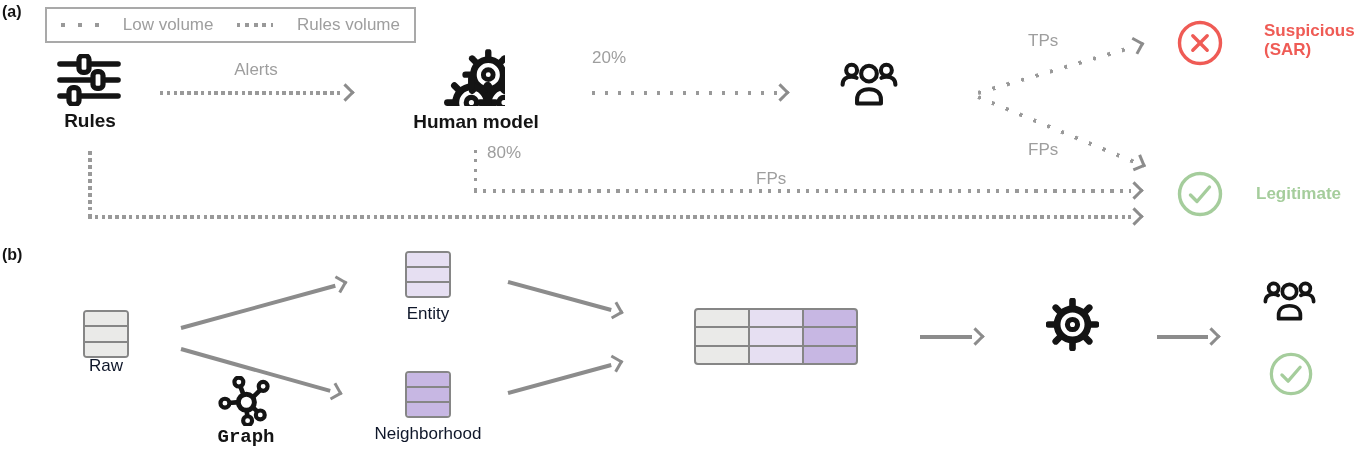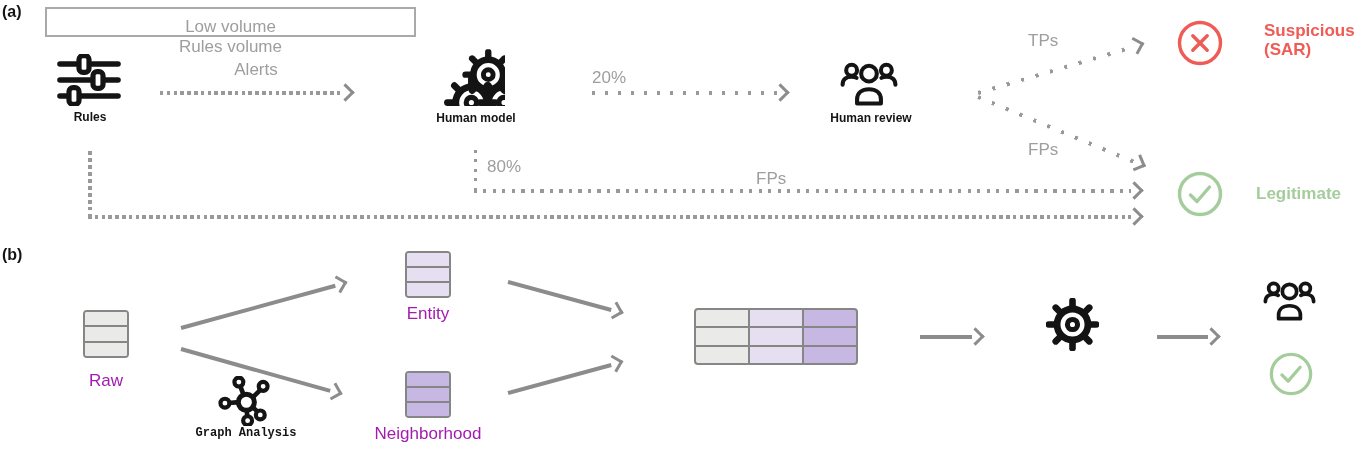--- a/index.html
+++ b/index.html
@@ -1,31 +1,31 @@
 <!DOCTYPE html>
 <html><head>
 <meta charset="utf-8">
 <style>
   html,body { margin:0; padding:0; background:#fff; }
   #canvas {
     position:relative; width:1354px; height:450px; background:#fff;
     font-family:"Liberation Sans", sans-serif; overflow:hidden;
   }
   .abs { position:absolute; }
-  .lbl-bold  { font-size:12px; font-weight:700; color:#141414; }
-  .lbl-plain { font-size:17px; color:#a21caf; }
+  .lbl-bold  { font-size:19px; font-weight:700; color:#141414; }
+  .lbl-plain { font-size:17px; color:#0f172a; }
   .lbl-gray  { font-size:17px; color:#9e9e9e; }
   .tag { font-size:16px; font-weight:700; color:#141414; }
   .center { text-align:center; }
 
   
   .legend {
     left:45px; top:7px; width:371px; height:30px;
     border:2px solid #a9a9a9; display:flex; align-items:center;
-    justify-content:space-between; padding:8px 14px; box-sizing:border-box;flex-direction:column;
+    justify-content:space-between; padding:16px 14px; box-sizing:border-box;
   }
   .leg-low  { width:38px; height:3.5px;
     background:repeating-linear-gradient(90deg,#999 0 3.5px,transparent 3.5px 17px); }
   .leg-high { width:36px; height:3.5px;
     background:repeating-linear-gradient(90deg,#999 0 3.5px,transparent 3.5px 8.5px); }
 
   
   .arr { position:absolute; height:0; transform-origin:0 0; }
   .arr .shaft { position:absolute; left:0; right:11px; top:-1.6px; height:3.2px; }
   .arr .chev {
@@ -162,26 +162,25 @@
     <use href="#sym-gear" transform="translate(15,0) scale(0.9)"></use>
     <use href="#sym-gear" transform="translate(0,21.5) scale(0.95)"></use>
     <use href="#sym-gear" transform="translate(26.5,21.5) scale(0.95)"></use>
   </svg>
   <div class="abs lbl-bold center" style="left:406px; top:111px; width:140px;">Human model</div>
 
   <div class="arr" style="left:592px; top:93px; width:196px;">
     <div class="shaft sparse"></div>
     <div class="chev"></div>
   </div>
-  <div class="abs lbl-gray" style="left:592px; top:68px;text-align:right;">20%</div>
+  <div class="abs lbl-gray" style="left:592px; top:48px;text-align:right;">20%</div>
 
   <svg class="abs" style="left:840px; top:60px;" width="58" height="46">
       <use href="#sym-people"></use>
     </svg>
-  <div class="abs lbl-bold center" style="left:801px; top:111px; width:140px;">Human review</div>
 
   <div class="arr" style="left:978px; top:93px; width:172px; transform:rotate(-16.5deg);">
     <div class="shaft sparse2"></div>
     <div class="chev"></div>
   </div>
   <div class="abs lbl-gray" style="left:1028px; top:31px;">TPs</div>
 
   <div class="arr" style="left:978px; top:97px; width:180px; transform:rotate(22.6deg);">
     <div class="shaft sparse2"></div>
     <div class="chev"></div>
@@ -190,21 +189,21 @@
 
   <svg class="abs" style="left:1176px; top:19px;" width="48" height="48">
       <use href="#sym-xcircle"></use>
     </svg>
   <div class="abs" style="left:1264px; top:21px; line-height:19px; font-size:17px; font-weight:700; color:#ef5b55;">
     <div>Suspicious</div>
     <div>(SAR)</div>
   </div>
 
   <div class="vline v-med" style="left:474px; top:150px; height:41px;"></div>
-  <div class="abs lbl-gray" style="left:487px; top:157px;">80%</div>
+  <div class="abs lbl-gray" style="left:487px; top:143px;">80%</div>
   <div class="arr" style="left:474px; top:191px; width:668px;">
     <div class="shaft med"></div>
     <div class="chev"></div>
   </div>
   <div class="abs lbl-gray" style="left:756px; top:169px;">FPs</div>
 
   <div class="vline v-dense" style="left:88px; top:151px; height:66px;"></div>
   <div class="arr" style="left:88px; top:217px; width:1054px;">
     <div class="shaft dense"></div>
     <div class="chev"></div>
@@ -215,21 +214,21 @@
     </svg>
   <div class="abs" style="left:1256px; top:184px; font-size:17px; font-weight:700; color:#a5cd9c;">Legitimate</div>
 
   <div class="abs tag" style="left:2px; top:246px;">(b)</div>
 
   <div class="tbl3 fill-gray" style="left:83px; top:310px;">
     <div></div>
     <div></div>
     <div></div>
   </div>
-  <div class="abs lbl-plain center" style="left:66px; top:371px; width:80px;">Raw</div>
+  <div class="abs lbl-plain center" style="left:66px; top:356px; width:80px;">Raw</div>
 
   <div class="arr" style="left:181px; top:328px; width:171px; transform:rotate(-15.3deg);">
     <div class="shaft solid"></div>
     <div class="chev"></div>
   </div>
   <div class="arr" style="left:181px; top:349px; width:166px; transform:rotate(15.7deg);">
     <div class="shaft solid"></div>
     <div class="chev"></div>
   </div>
 

